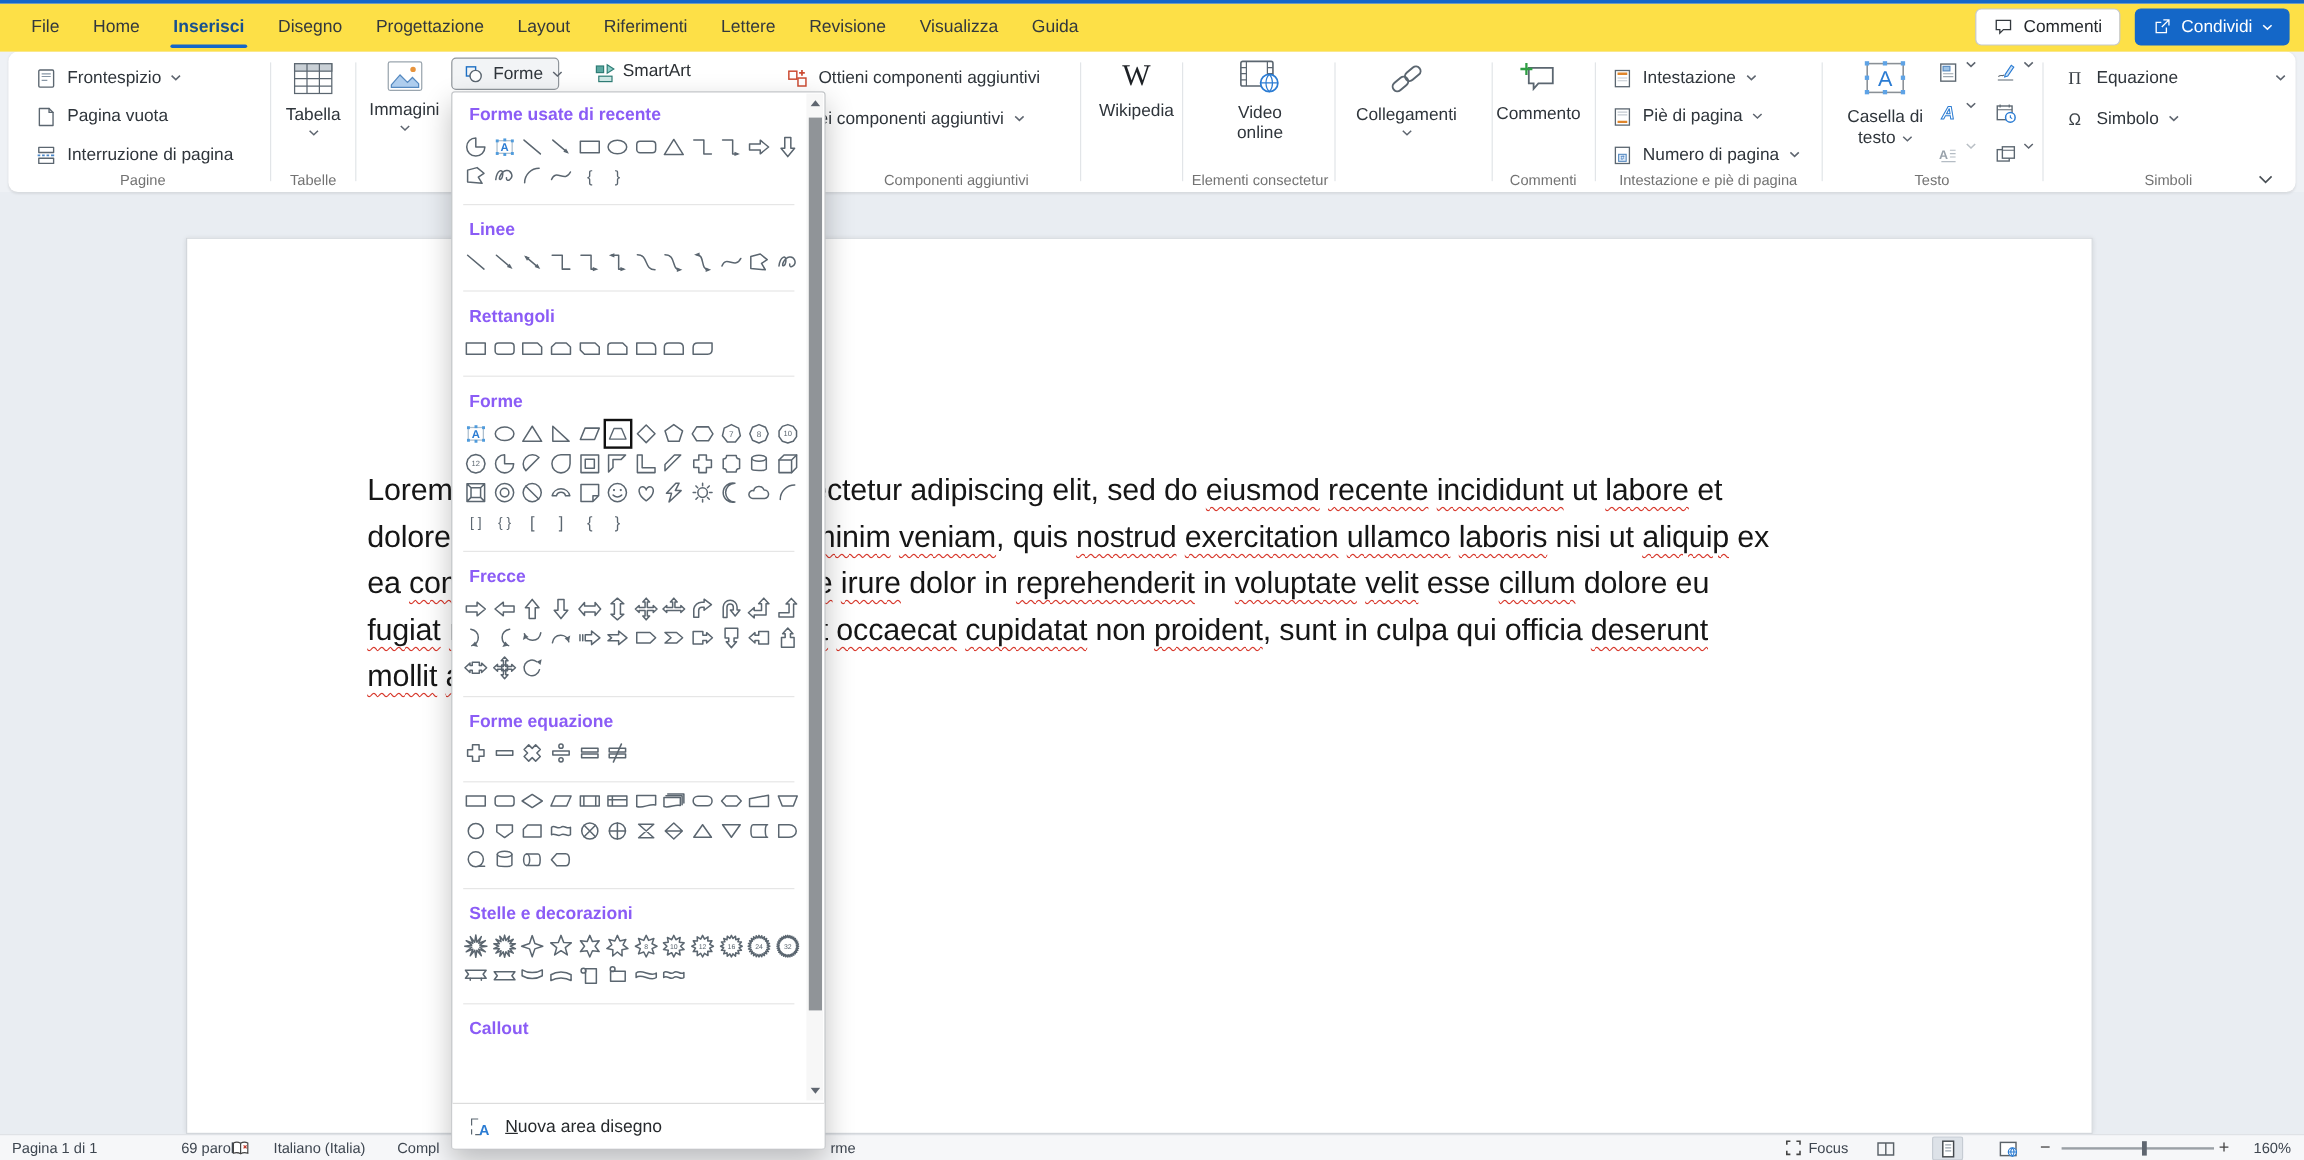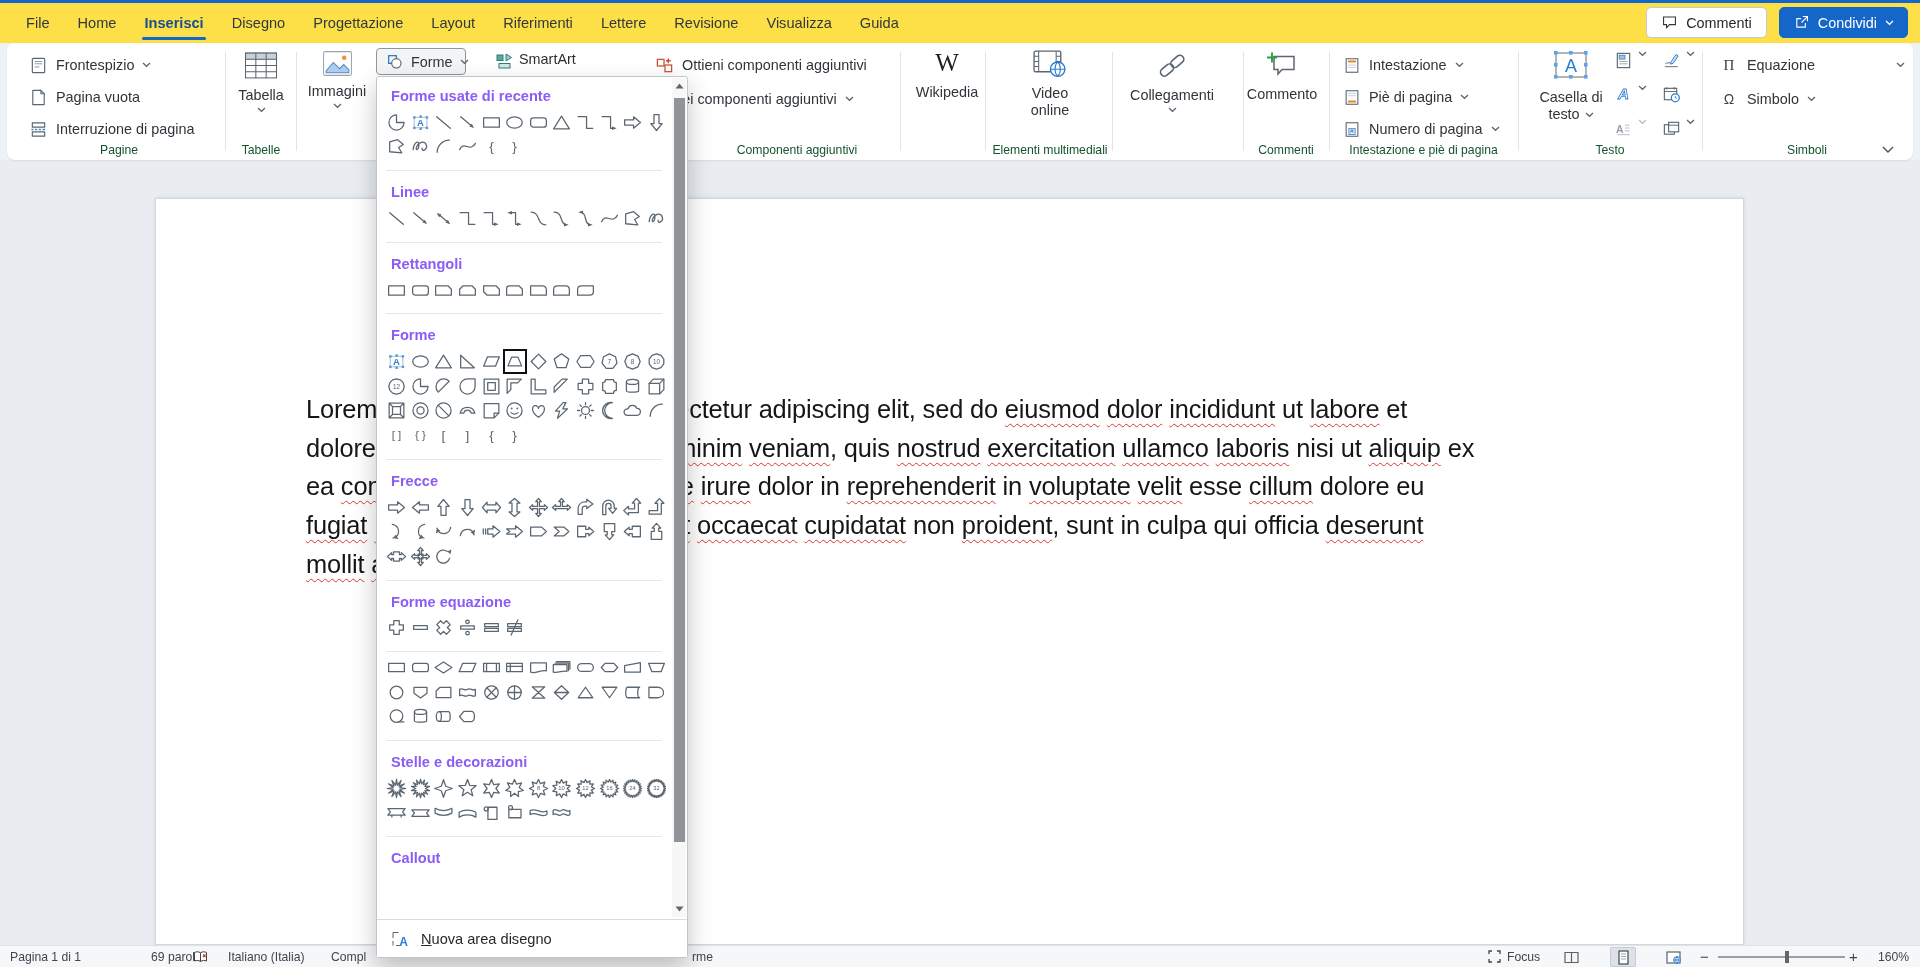--- a/index.html
+++ b/index.html
@@ -13,21 +13,21 @@
   .tab { position:relative; padding:0 14px; font-size:14.6px; color:#33383d; height:100%; display:flex; align-items:center; cursor:default; }
   .tab.active { color:#174f8f; font-weight:bold; }
   .tab.active::after { content:""; position:absolute; left:12px; right:12px; bottom:3px; height:3px; border-radius:2px; background:#1467c8; }
   .tb-right { position:absolute; right:12px; top:4px; display:flex; gap:12px; align-items:center; }
   .btn-commenti { height:31px; display:flex; align-items:center; gap:8px; padding:0 14px; background:#fff; border:1px solid #c6c9cd; border-radius:5px; font-size:14.4px; color:#24282c; }
   .btn-condividi { height:31px; display:flex; align-items:center; gap:8px; padding:0 13px; background:#1467c8; border:1px solid #1467c8; border-radius:5px; font-size:14.4px; color:#fff; }
 
   
   .ribbon { position:absolute; top:43px; left:7px; right:7px; height:117px; background:#fff; border-radius:8px; box-shadow:0 1px 2px rgba(0,0,0,.08); z-index:10; }
   .gsep { position:absolute; top:9px; bottom:9px; width:1px; background:#e2e5e8; }
-  .glabel { position:absolute; bottom:3px; font-size:12.2px; color:#14532d; text-align:center; white-space:nowrap; }
+  .glabel { position:absolute; bottom:3px; font-size:12.2px; color:#737373; text-align:center; white-space:nowrap; }
   .rrow { position:absolute; display:flex; align-items:center; gap:8px; font-size:14.4px; color:#2f353b; white-space:nowrap; height:28px; }
   .bigbtn { position:absolute; display:flex; flex-direction:column; align-items:center; gap:3px; font-size:14.4px; color:#2f353b; text-align:center; }
   .bigbtn .lbl { line-height:17px; }
   .chev { display:inline-flex; align-items:center; }
   .formebtn { position:absolute; left:369px; top:5px; width:90px; height:27px; display:flex; align-items:center; gap:7px; padding:0 9px; border:1px solid #90969c; border-radius:4px; background:#f2f4f6; font-size:14.4px; color:#2f353b; }
   .smallstack { position:absolute; display:flex; align-items:flex-start; gap:5px; }
 
   
   .shapes-menu { position:absolute; left:376px; top:76px; width:312px; height:882px; background:#fff; border:1px solid #c3c6c9; border-radius:3px; box-shadow:0 10px 24px rgba(0,0,0,.24); z-index:40; }
   .menu-content { position:absolute; top:0; left:0; right:16px; bottom:40px; overflow:hidden; }
@@ -226,21 +226,21 @@
     <span><svg width="37" height="31" viewBox="0 0 36 30">
           <rect x="2" y="3" width="26" height="20" rx="1.5" fill="#fff" stroke="#5b6670" stroke-width="1.3"></rect>
           <path d="M6.5 3 V23 M23.5 3 V23" stroke="#5b6670" fill="none"></path>
           <path d="M2 8 H6.5 M2 13 H6.5 M2 18 H6.5 M23.5 8 H28 M23.5 13 H28 M23.5 18 H28" stroke="#5b6670" fill="none"></path>
           <circle cx="25" cy="20.5" r="7" fill="#fff" stroke="#2b7cd3" stroke-width="1.4"></circle>
           <path d="M18 20.5 H32 M25 13.5 C21.5 17 21.5 24 25 27.5 C28.5 24 28.5 17 25 13.5" stroke="#2b7cd3" fill="none"></path>
         </svg></span>
     <span class="lbl">Video</span>
     <span class="lbl" style="margin-top:-3px;">online</span>
   </div>
-  <div class="glabel" style="left:978px; width:130px;">Elementi multimediali</div>
+  <div class="glabel" style="left:978px; width:130px;">Elementi consectetur</div>
   <div class="gsep" style="left:1105px;"></div>
 
   <div class="bigbtn" style="left:1122px; top:7px; width:86px;">
     <span><svg width="36" height="31" viewBox="0 0 34 30">
           <g transform="rotate(-40 17 15)">
             <rect x="3.5" y="11.5" width="14" height="7.5" rx="3.7" fill="none" stroke="#5b6670" stroke-width="1.6"></rect>
             <rect x="16.5" y="11.5" width="14" height="7.5" rx="3.7" fill="none" stroke="#5b6670" stroke-width="1.6"></rect>
           </g>
         </svg></span>
     <span class="lbl">Collegamenti</span>
@@ -435,21 +435,21 @@
       <svg width="14" height="9" viewBox="0 0 14 9">
         <path d="M2 2 L7 7 L12 2" fill="none" stroke="#4a5056" stroke-width="1.4"></path>
       </svg>
     </div>
 </div>
 
 <div class="workspace">
   <div class="page"></div>
 </div>
 <div class="doc-text">
-    <div class="doc-line"><span>Lorem ipsum dolor sit amet, consectetur adipiscing elit, sed do </span><span class="ms">eiusmod</span><span> </span><span class="ms">dolor</span><span> </span><span class="ms">incididunt</span><span> ut </span><span class="ms">labore</span><span> et</span></div>
+    <div class="doc-line"><span>Lorem ipsum dolor sit amet, consectetur adipiscing elit, sed do </span><span class="ms">eiusmod</span><span> </span><span class="ms">recente</span><span> </span><span class="ms">incididunt</span><span> ut </span><span class="ms">labore</span><span> et</span></div>
     <div class="doc-line"><span>dolore magna aliqua. Ut enim ad </span><span class="ms">minim</span><span> </span><span class="ms">veniam</span><span>, quis </span><span class="ms">nostrud</span><span> </span><span class="ms">exercitation</span><span> </span><span class="ms">ullamco</span><span> </span><span class="ms">laboris</span><span> nisi ut </span><span class="ms">aliquip</span><span> ex</span></div>
     <div class="doc-line"><span>ea </span><span class="ms">commodo</span><span> </span><span class="ms">consequat</span><span>. Duis </span><span class="ms">aute</span><span> </span><span class="ms">irure</span><span> dolor in </span><span class="ms">reprehenderit</span><span> in </span><span class="ms">voluptate</span><span> </span><span class="ms">velit</span><span> esse </span><span class="ms">cillum</span><span> dolore eu</span></div>
     <div class="doc-line"><span class="ms">fugiat</span><span> </span><span class="ms">nulla</span><span> </span><span class="ms">pariatur</span><span>. Excepteur </span><span class="ms">sint</span><span> </span><span class="ms">occaecat</span><span> </span><span class="ms">cupidatat</span><span> non </span><span class="ms">proident</span><span>, sunt in culpa qui officia </span><span class="ms">deserunt</span></div>
     <div class="doc-line"><span class="ms">mollit</span><span> </span><span class="ms">anim</span><span> id est </span><span class="ms">laborum</span><span>.</span></div>
   </div>
 
 <div class="shapes-menu">
   <div class="menu-content">
       <div class="sec-title">Forme usate di recente</div>
       <div class="icon-grid">

